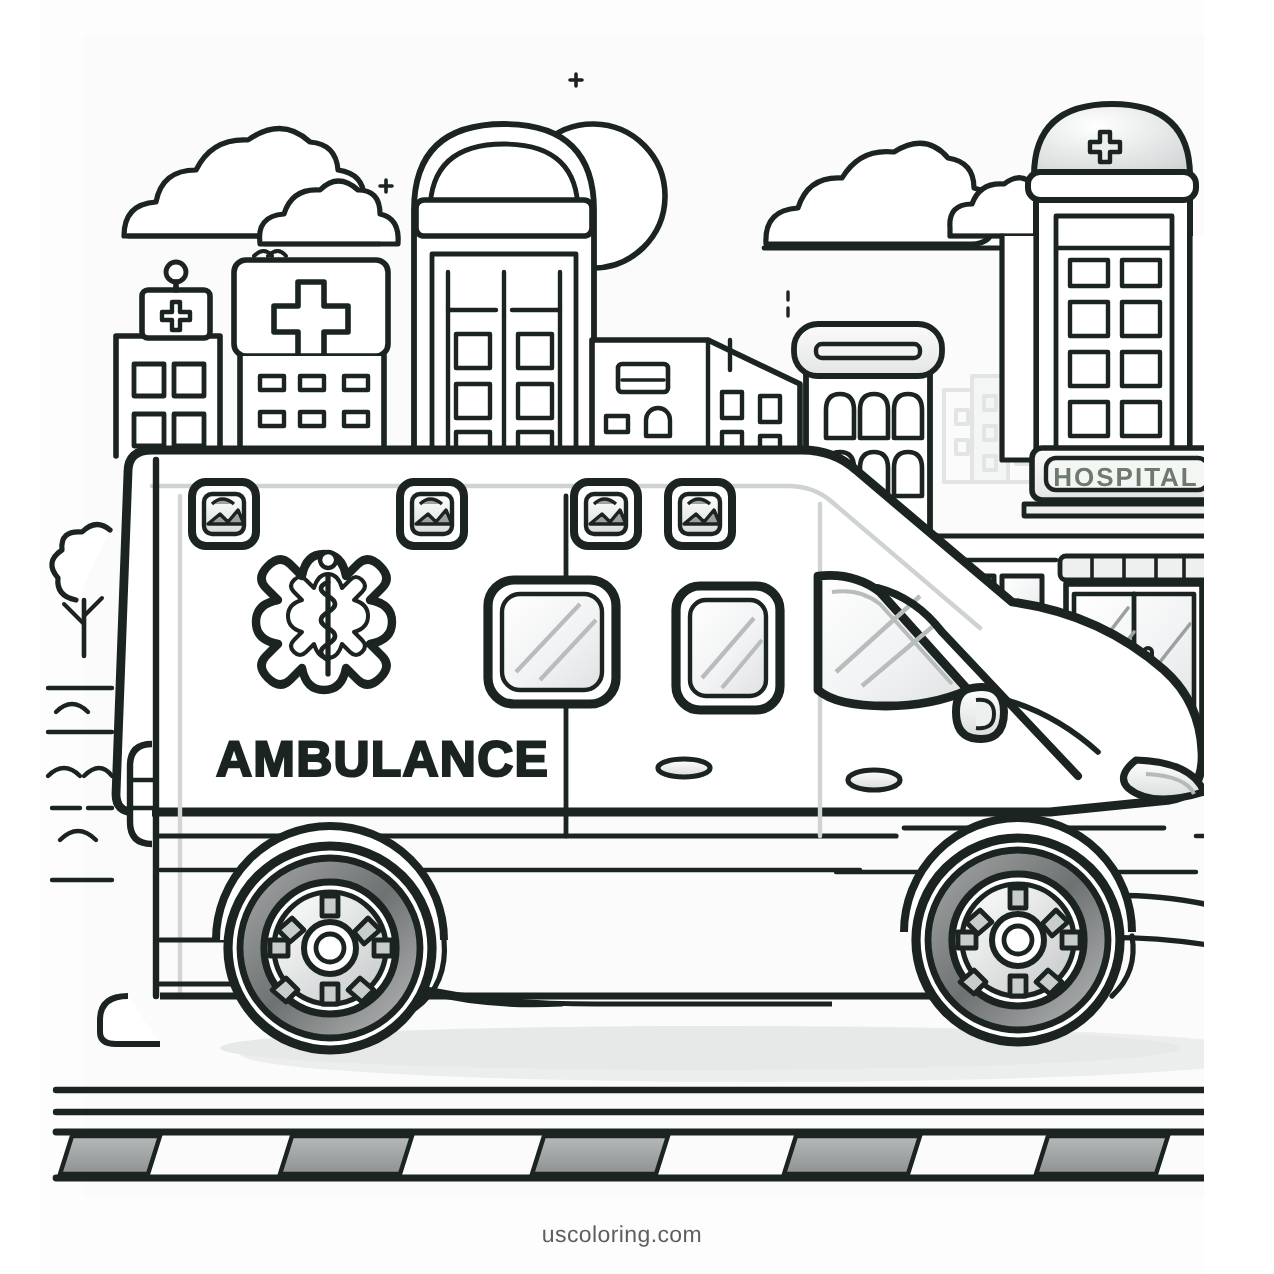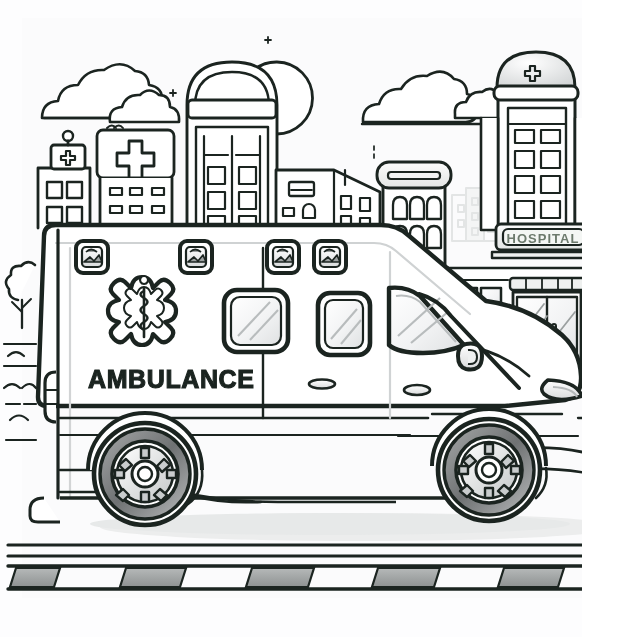--- a/index.html
+++ b/index.html
@@ -6,20 +6,21 @@
   html,body{margin:0;padding:0;background:#ffffff;}
   body{
     font-family:"Liberation Sans", sans-serif;
     -webkit-font-smoothing:antialiased;
   }
   #page{
     position:relative;
     width:582px;height:637px;
     background:#7dd3fc;
     overflow:hidden;
+    margin-left:20px;
   }
   #art{position:absolute;left:0;top:0;width:637px;height:637px;}
   .wm{
     position:absolute;
     left:0;right:0;
     top:612px;
     text-align:center;
     font-size:11.5px;
     color:#5e5e5e;
     letter-spacing:.2px;
@@ -490,14 +491,15 @@
 
       <g stroke="#1b2420" fill="none" stroke-linecap="round">
         <path d="M202 470 q2 22 -14 34" stroke-width="2.6"></path>
         <path d="M193 496 q30 8 68 6" stroke-width="2.4"></path>
         <path d="M546 468 q3 18 -10 30" stroke-width="2.6"></path>
       </g>
     </g>
 
   </svg>
 
+  <div class="wm">uscoloring.com</div>
 
 </div>
 
 </body></html>

